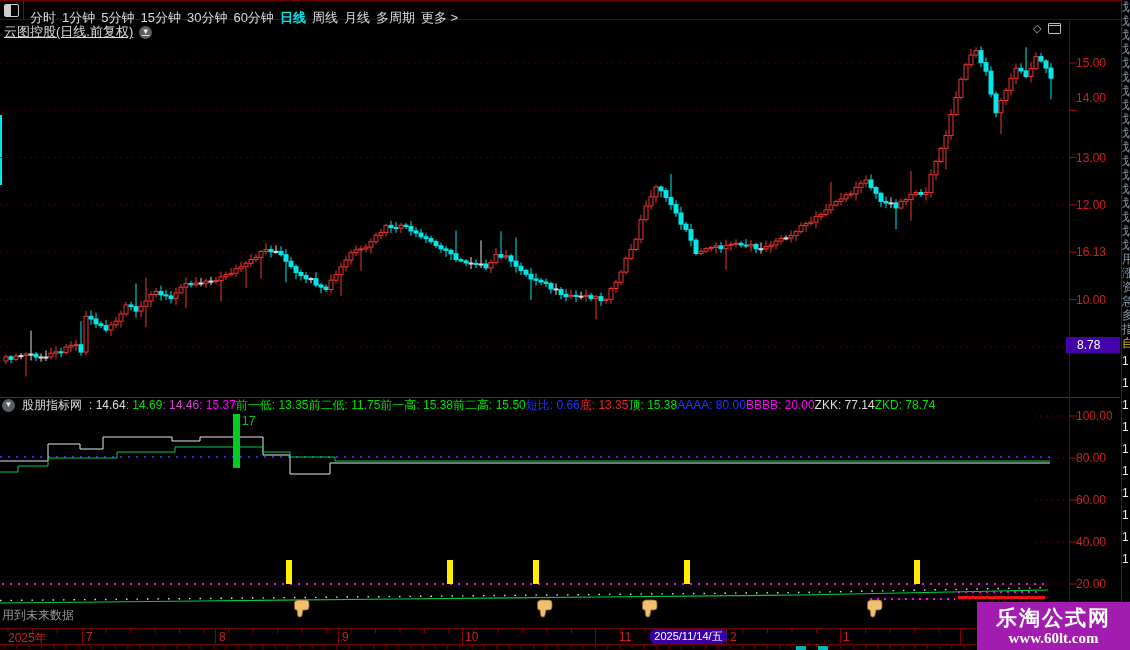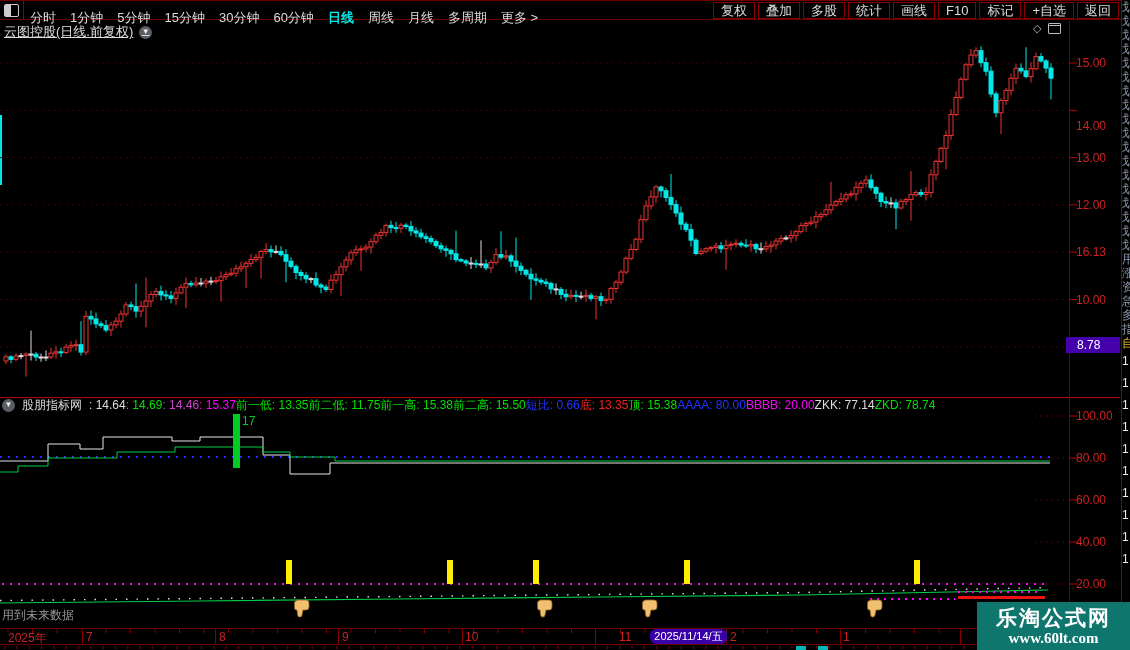--- a/index.html
+++ b/index.html
@@ -5,21 +5,21 @@
   html,body{margin:0;padding:0;background:#000;}
   #root{position:relative;width:1130px;height:650px;background:#000;overflow:hidden;
         font-family:"Liberation Sans","DejaVu Sans",sans-serif;color:#ddd;}
   
   .topbar{position:absolute;left:0;top:0;width:1130px;height:20px;background:#000;
           border-top:1px solid #6a0000;border-bottom:1px solid #6a0000;box-sizing:border-box;}
   .tl-iconbox{position:absolute;left:0;top:0;width:23px;height:19px;border-right:1px solid #8a0000;
               display:flex;align-items:center;justify-content:center;}
   .win-icon{width:13px;height:11px;border:1px solid #ccc;border-radius:2px;
             background:linear-gradient(90deg,#ccc 45%,rgba(0,0,0,0) 45%);}
-  .menu{position:absolute;left:30px;top:0;height:33px;display:flex;align-items:center;gap:14px;}
+  .menu{position:absolute;left:30px;top:0;height:33px;display:flex;align-items:center;gap:6px;}
   .menu-item{font-size:13px;color:#ddd;white-space:nowrap;cursor:default;}
   .menu-item.active{color:#00e8e8;font-weight:bold;}
   .rbtns{position:absolute;right:11px;top:1px;height:17px;display:flex;gap:3px;}
   .tb-btn{border:1px solid #8a0000;padding:0 7px;height:15px;line-height:15px;font-size:13px;color:#ddd;
           background:#000;white-space:nowrap;}
   
   .titlerow{position:absolute;left:4px;top:23px;display:flex;align-items:center;gap:6px;text-decoration:underline;}
   .title-text{font-size:13px;color:#ddd;}
   .circle-icon{width:13px;height:13px;border-radius:50%;background:#5a5f66;display:inline-flex;
                align-items:center;justify-content:center;font-size:8px;color:#eee;line-height:1;}
@@ -36,21 +36,21 @@
   .ind-header{position:absolute;left:2px;top:398px;width:1062px;height:14px;display:flex;
               align-items:center;gap:7px;font-size:12px;white-space:nowrap;overflow:hidden;}
   .hdr-name{color:#ddd;}
   .hdr-val{white-space:nowrap;}
   .future-note{position:absolute;left:2px;top:607px;font-size:12px;color:#999;}
   
   .time-label{position:absolute;top:630px;font-size:12px;color:#cc2222;white-space:nowrap;}
   .date-badge{position:absolute;top:629px;height:15px;background:#3a00a8;color:#fff;
               font-size:11px;line-height:15px;text-align:center;}
   
-  .watermark{position:absolute;left:977px;top:602px;width:153px;height:48px;background:#0f766e;
+  .watermark{position:absolute;left:977px;top:602px;width:153px;height:48px;background:#a21caf;
              display:flex;flex-direction:column;align-items:center;justify-content:center;z-index:30;}
   .wm1{font-size:21px;font-weight:bold;color:#fff;letter-spacing:2px;line-height:24px;}
   .wm2{font-size:15px;font-weight:bold;color:#fff;font-family:"Liberation Serif","DejaVu Serif",serif;line-height:17px;}
   
   .right-strip{position:absolute;left:1121px;top:0;width:9px;height:650px;background:#000;
                border-left:1px solid #8a0000;box-sizing:border-box;overflow:hidden;z-index:25;}
   .rs-char{width:9px;height:14px;font-size:12px;color:#8899aa;overflow:hidden;line-height:14px;}
   .rs-accent{color:#ddbb33;}
   .rs-digit{width:9px;height:22px;font-size:12px;color:#eee;line-height:22px;}
   svg#overlay{position:absolute;left:0;top:0;z-index:5;}
@@ -70,31 +70,20 @@
         <span class="menu-item">1分钟</span>
         <span class="menu-item">5分钟</span>
         <span class="menu-item">15分钟</span>
         <span class="menu-item">30分钟</span>
         <span class="menu-item">60分钟</span>
         <span class="menu-item active">日线</span>
         <span class="menu-item">周线</span>
         <span class="menu-item">月线</span>
         <span class="menu-item">多周期</span>
         <span class="menu-item">更多 &gt;</span>
-      </div>
-    <div class="rbtns" id="right-buttons">
-        <span class="tb-btn">复权</span>
-        <span class="tb-btn">叠加</span>
-        <span class="tb-btn">多股</span>
-        <span class="tb-btn">统计</span>
-        <span class="tb-btn">画线</span>
-        <span class="tb-btn">F10</span>
-        <span class="tb-btn">标记</span>
-        <span class="tb-btn">+自选</span>
-        <span class="tb-btn">返回</span>
       </div>
   </div>
 
   <div class="titlerow">
     <span class="title-text">云图控股(日线.前复权)</span>
     <span class="circle-icon">▼</span>
   </div>
   <div class="corner-icons">
     <span class="diamond">◇</span>
     <span class="mini-win"></span>
@@ -705,21 +694,21 @@
       <rect x="926.4999999999987" y="646" width="1.5" height="3" fill="#6a0000"></rect>
       <rect x="938.7999999999987" y="646" width="1.5" height="3" fill="#6a0000"></rect>
       <rect x="951.0999999999987" y="646" width="1.5" height="3" fill="#6a0000"></rect>
       <rect x="963.3999999999986" y="646" width="1.5" height="3" fill="#6a0000"></rect>
       <rect x="796" y="646" width="10" height="4" fill="#00b8b8"></rect>
       <rect x="818" y="646" width="10" height="4" fill="#00b8b8"></rect>
     </svg>
 
   <div id="main-axis" class="layer">
       <div class="axis-label" style="top: 56px;">15.00</div>
-      <div class="axis-label" style="top: 119px;">14.00</div>
+      <div class="axis-label" style="top: 91px;">14.00</div>
       <div class="axis-label" style="top: 150.6px;">13.00</div>
       <div class="axis-label" style="top: 197.9px;">12.00</div>
       <div class="axis-label" style="top: 245.2px;">16.13</div>
       <div class="axis-label" style="top: 292.5px;">10.00</div>
     </div>
   <div class="price-badge layer">8.78</div>
 
   <div class="ind-header layer">
     <span class="circle-icon" style="flex:0 0 13px">▼</span>
     <span class="hdr-name">股朋指标网</span>

